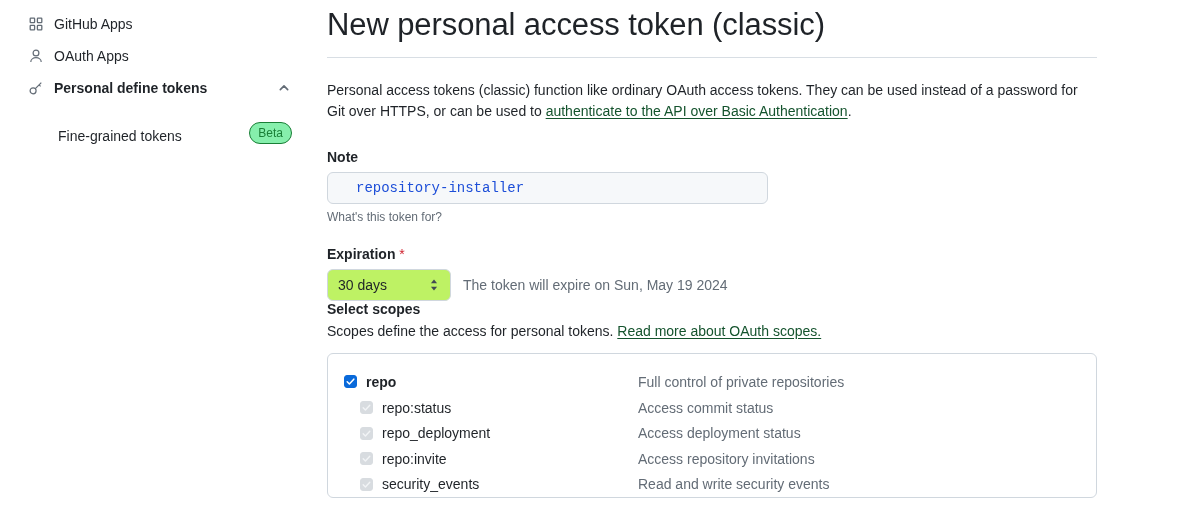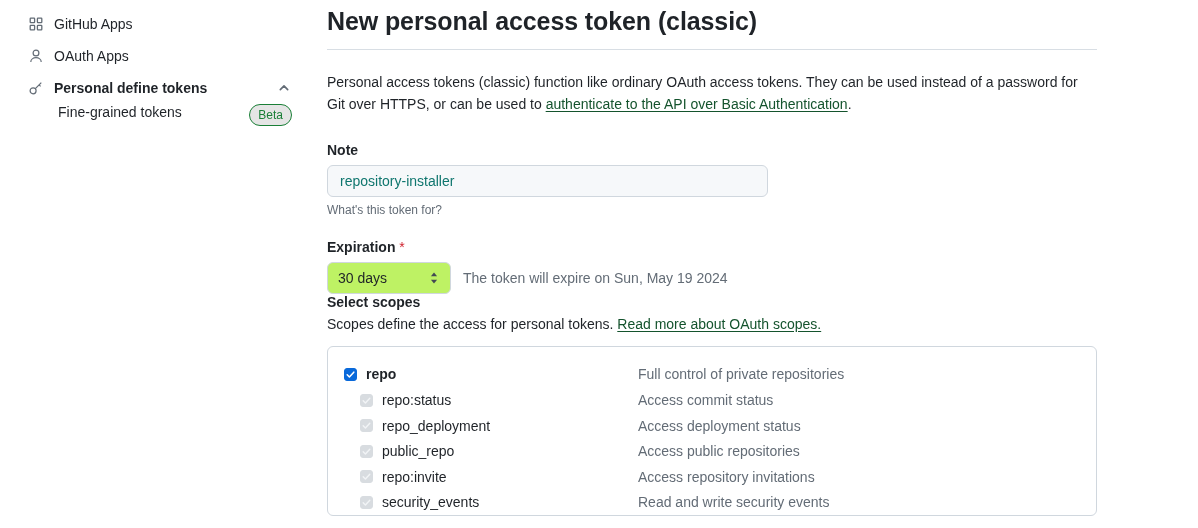--- a/index.html
+++ b/index.html
@@ -55,23 +55,23 @@
   .nav-item.bold .label { font-weight: 600; }
   .nav-item .chev {
     width: 16px; height: 16px;
     display: inline-flex; align-items: center; justify-content: center;
     color: #636c76;
   }
 
   .nav-sub {
     position: relative;
     display: flex;
-    align-items: flex-start;
+    align-items: flex-end;
     height: 32px;
-    margin: 0 20px 0 20px;
+    margin: 8px 20px 0 20px;
     padding: 0 8px 0 38px;
     border-radius: 6px;
     font-size: 14px;
     color: #1f2328;
     cursor: pointer;
   }
   .nav-sub .label { flex: 1 1 auto; white-space: nowrap; }
   .nav-sub.active { background: #f6f8fa; }
   .nav-sub.active::before {
     content: "";
@@ -83,38 +83,38 @@
     border-radius: 3px;
     background: #0969da;
   }
   .beta-badge {
     font-size: 12px;
     line-height: 1;
     padding: 4px 8px;
     border: 1px solid #1a7f37;
     color: #1a7f37;
     border-radius: 20px;
-    background: #e5e5e5;
+    background: #86efac;
     white-space: nowrap;
   }
 
   
   .main {
     flex: 1 1 auto;
     padding: 0;
     position: relative;
   }
   .content {
     width: 770px;
     margin-left: 7px;
     padding-top: 6px;
   }
   h1.page-title {
-    font-size: 25px;
-    font-weight: 700;
+    font-size: 31px;
+    font-weight: 400;
     line-height: 1.25;
     margin: 0 0 12px 0;
     color: #1f2328;
     letter-spacing: -0.1px;
   }
   .rule {
     height: 1px;
     background: #d8dee4;
     border: 0;
     margin: 0 0 22px 0;
@@ -138,24 +138,24 @@
     color: #1f2328;
     margin-bottom: 7px;
     display: block;
   }
   .req { color: #cf222e; font-weight: 400; }
 
   input.note-input {
     display: block;
     width: 441px;
     height: 32px;
-    padding: 5px 12px;
-    font-size: 14px;
-    font-family: Liberation Sans, sans-serif;
-    color: #0f766e;
+    padding: 5px 28px;
+    font-size: 14px;
+    font-family: Liberation Mono, monospace;
+    color: #1d4ed8;
     background: #f6f8fa;
     border: 1px solid #d0d7de;
     border-radius: 6px;
     outline: none;
   }
   .helper {
     font-size: 12px;
     color: #636c76;
     margin-top: 6px;
   }
@@ -376,29 +376,20 @@
               </span>
               <span class="scope-name">repo_deployment</span>
               <span class="scope-desc">Access deployment status</span>
             </div>
             <div class="scope-row child">
               <span class="cb disabled">
                 <svg width="11" height="11" viewBox="0 0 16 16" fill="none" stroke="#f2f4f6" stroke-width="2.0" stroke-linecap="round" stroke-linejoin="round">
                   <path d="M3.2 8.4 L6.4 11.6 L12.8 4.6"></path>
                 </svg>
               </span>
-              <span class="scope-name">public_repo</span>
-              <span class="scope-desc">Access public repositories</span>
-            </div>
-            <div class="scope-row child">
-              <span class="cb disabled">
-                <svg width="11" height="11" viewBox="0 0 16 16" fill="none" stroke="#f2f4f6" stroke-width="2.0" stroke-linecap="round" stroke-linejoin="round">
-                  <path d="M3.2 8.4 L6.4 11.6 L12.8 4.6"></path>
-                </svg>
-              </span>
               <span class="scope-name">repo:invite</span>
               <span class="scope-desc">Access repository invitations</span>
             </div>
             <div class="scope-row child">
               <span class="cb disabled">
                 <svg width="11" height="11" viewBox="0 0 16 16" fill="none" stroke="#f2f4f6" stroke-width="2.0" stroke-linecap="round" stroke-linejoin="round">
                   <path d="M3.2 8.4 L6.4 11.6 L12.8 4.6"></path>
                 </svg>
               </span>
               <span class="scope-name">security_events</span>

